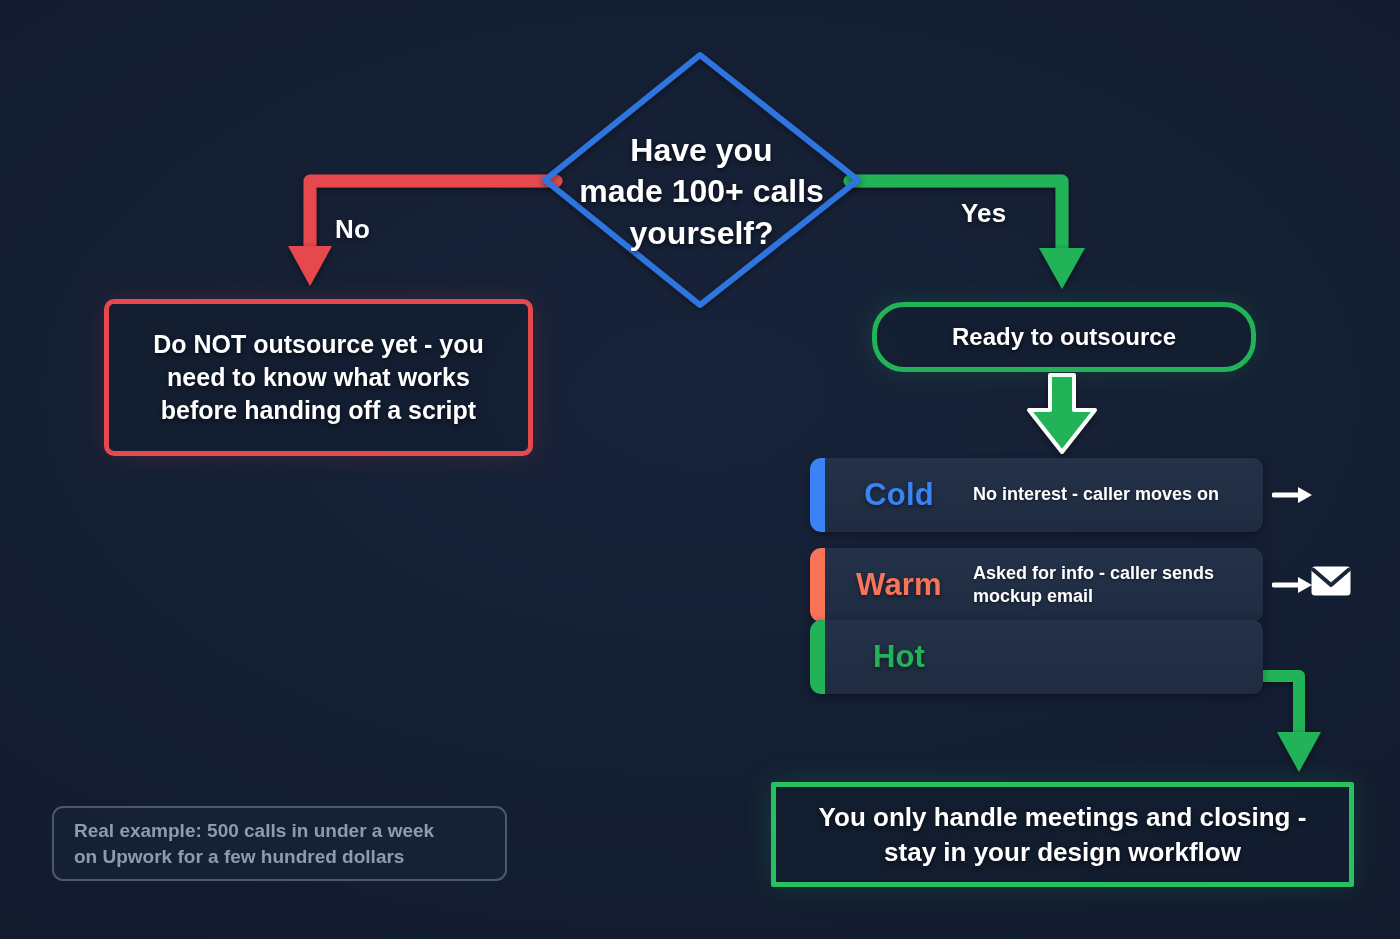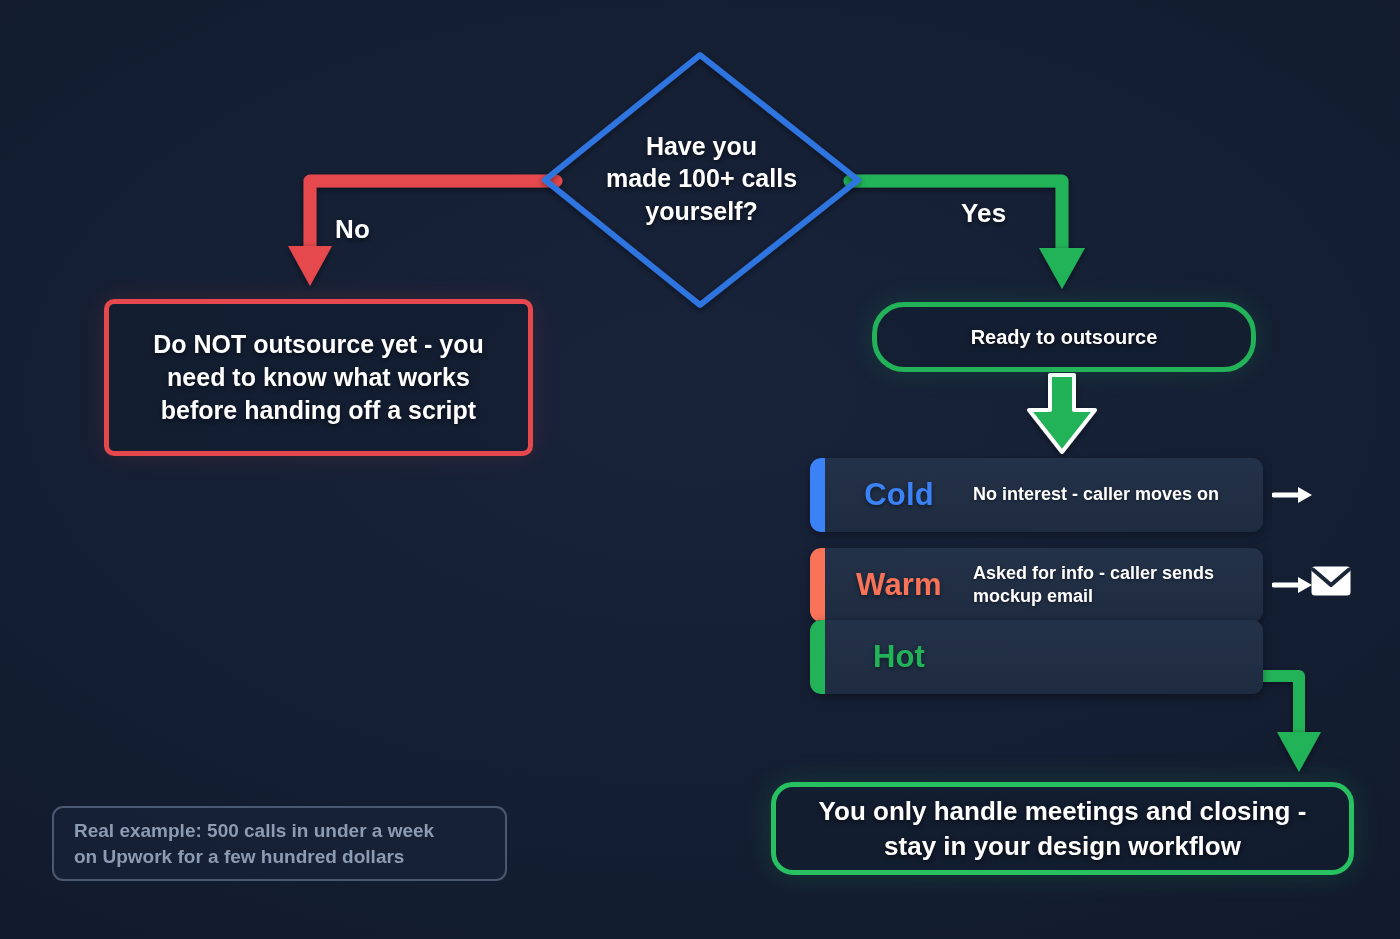--- a/index.html
+++ b/index.html
@@ -39,21 +39,21 @@
   #label-yes { left: 961px; top: 198px; }
 
   
   #decision-text {
     position: absolute;
     left: 578px;
     top: 130px;
     width: 247px;
     text-align: center;
     color: #ffffff;
-    font-size: 25px;
+    font-size: 32px;
     font-weight: bold;
     line-height: 1.29;
     text-shadow: 0 2px 5px rgba(0,0,0,.6);
     white-space: pre-line;
   }
 
   
   .outline-box {
     position: absolute;
     box-sizing: border-box;
@@ -75,28 +75,28 @@
     font-size: 25px;
     line-height: 1.33;
     padding: 0 22px;
     box-shadow: 0 0 26px rgba(229,72,77,.16);
   }
   #box-ready {
     left: 872px; top: 302px;
     width: 384px; height: 70px;
     border: 5px solid #22b358;
     border-radius: 32px;
-    font-size: 20px;
+    font-size: 24px;
     box-shadow: 0 0 26px rgba(34,179,88,.18);
   }
   #box-final {
     left: 771px; top: 782px;
-    width: 583px; height: 93px;
+    width: 583px; height: 105px;
     border: 5px solid #27c161;
-    border-radius: 22px;
+    border-radius: 2px;
     font-size: 26px;
     line-height: 1.34;
     padding: 0 20px;
     box-shadow: 0 0 28px rgba(39,193,97,.18);
   }
 
   
   .lead-card {
     position: absolute;
     left: 810px;

